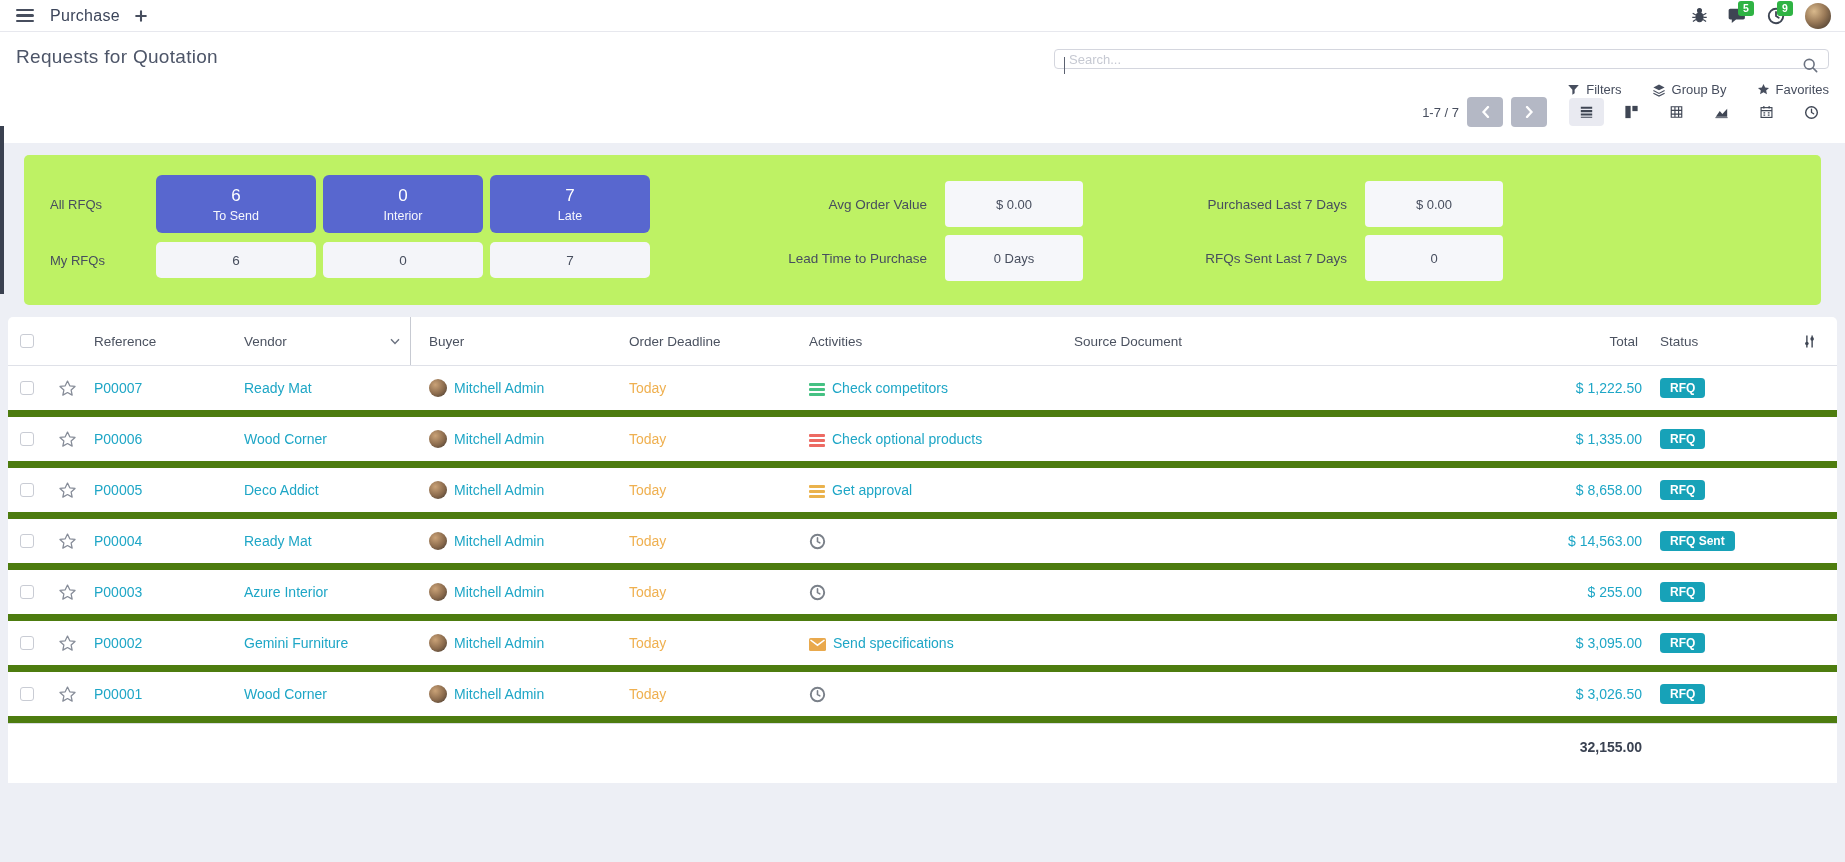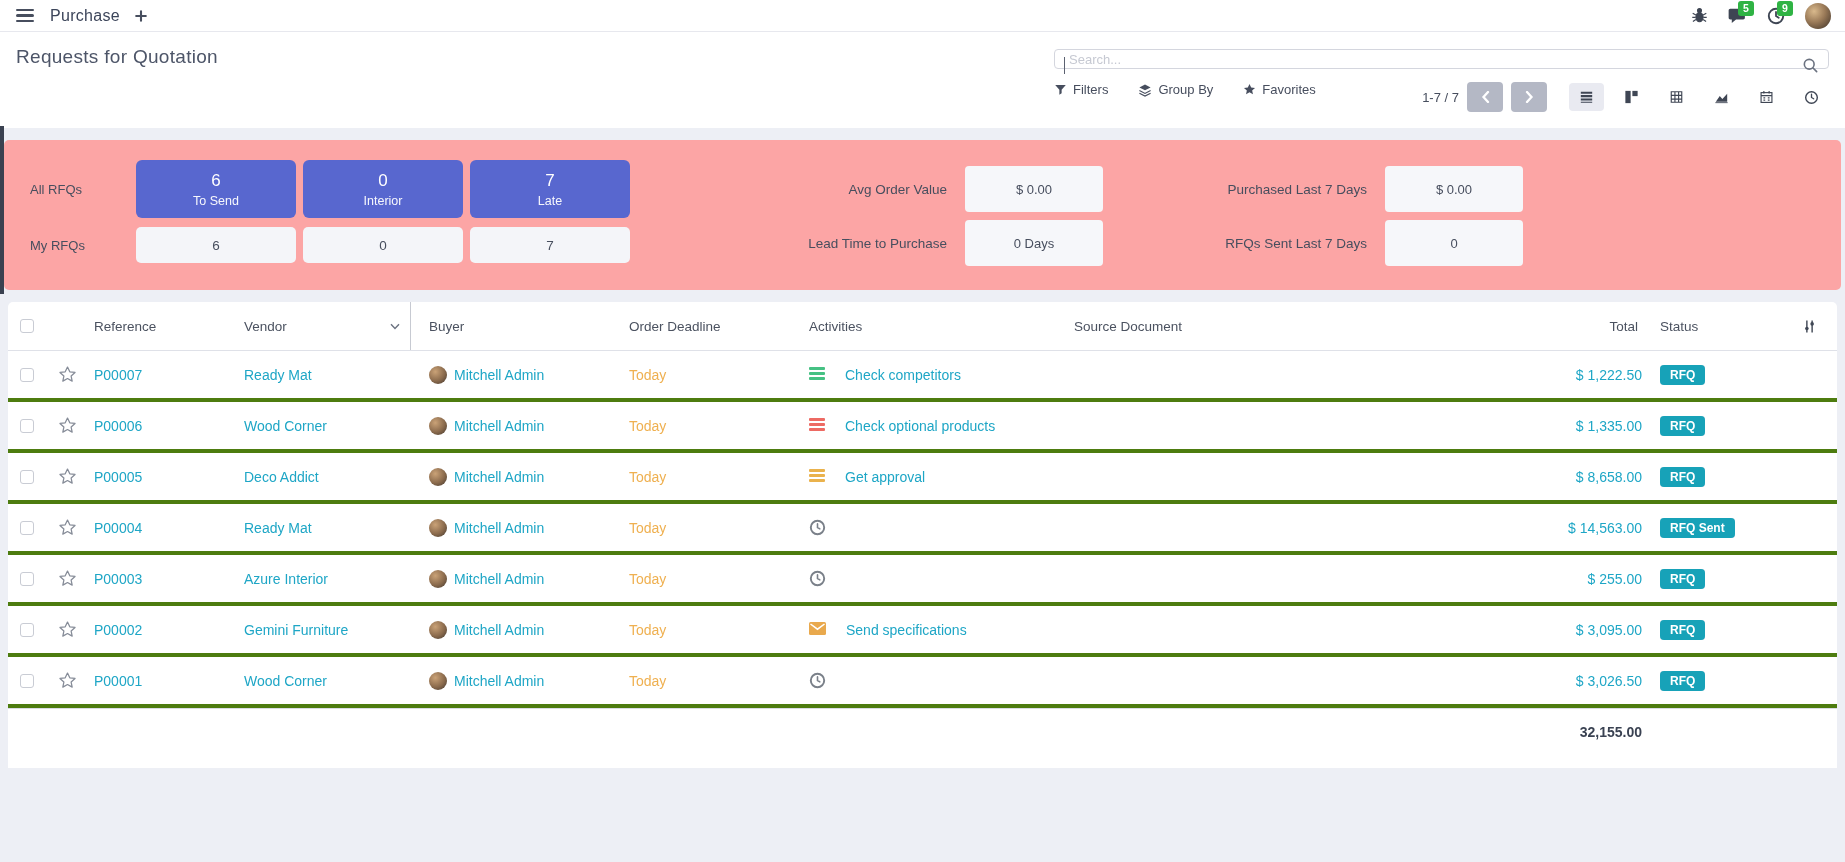--- a/index.html
+++ b/index.html
@@ -39,63 +39,63 @@
   .cp-title{ font-size:19px; color:#4d5568; letter-spacing:.3px; }
   .cp-buttons{ margin-top:15px; display:flex; gap:7px; }
   .btn-create{ background:var(--indigo); color:#fff; border:none; font-size:12px; font-weight:bold; letter-spacing:.6px; padding:9px 19px; border-radius:3px; cursor:pointer; font-family:inherit; }
   .btn-export{ background:#6d747f; border:none; padding:8px 13px; border-radius:3px; cursor:pointer; display:inline-flex; align-items:center; }
   .cp-right{ width:775px; display:flex; flex-direction:column; gap:13px; padding-top:3px; }
   .search-box{ position:relative; }
   .search-input{ width:100%; height:20px; border:1px solid #d4d6de; border-radius:4px; padding:0 34px 0 14px; font-size:13px; font-family:inherit; color:#474e5e; outline:none; }
   .search-input::placeholder{ color:#c6c9d2; }
   .fake-caret{ position:absolute; left:10px; top:8px; width:1px; height:17px; background:#5b6170; }
   .search-mag{ position:absolute; right:10px; top:8px; color:#6b7280; }
-  .cp-controls{ display:flex; align-items:flex-start; justify-content:space-between; }
+  .cp-controls{ display:flex; align-items:flex-end; justify-content:space-between;flex-direction:column; }
   .facet-group{ display:flex; align-items:center; gap:30px; }
   .facet{ display:flex; align-items:center; gap:6px; font-size:13px; color:#474e5e; cursor:pointer; }
   .pager-views{ display:flex; align-items:center; gap:22px; }
   .pager{ display:flex; align-items:center; gap:8px; }
   .pager-text{ font-size:13px; color:#474e5e; }
   .pager-btn{ width:36px; height:30px; border:none; border-radius:4px; background:#b4b8c5; color:#fff; display:inline-flex; align-items:center; justify-content:center; cursor:pointer; }
   .view-switcher{ display:flex; align-items:center; gap:10px; }
   .view-btn{ padding:7px 10px; border-radius:4px; display:inline-flex; color:#3f4654; cursor:pointer; }
   .view-btn.active{ background:#e9eaf1; }
 
   
-  .dashboard{ background:#fca5a5; margin:12px 4px 0; border-radius:5px; padding:20px 26px 18px; display:flex; justify-content:space-between; }
+  .dashboard{ background:#bef264; margin:12px 24px 0; border-radius:5px; padding:20px 26px 18px; display:flex; justify-content:space-between; }
   .dash-row{ display:flex; align-items:center; margin-bottom:9px; }
   .dash-label{ width:106px; font-size:13px; color:#474e5e; cursor:pointer; }
   .tiles{ display:flex; gap:7px; }
   .tile-top{ width:160px; height:58px; background:var(--indigo); border-radius:6px; color:#fff; display:flex; flex-direction:column; align-items:center; justify-content:center; gap:3px; cursor:pointer; }
   .tile-top .cnt{ font-size:17px; }
   .tile-top .lbl{ font-size:12.5px; opacity:.95; }
   .tile-bottom{ width:160px; height:36px; background:#f4f5f9; border-radius:5px; display:flex; align-items:center; justify-content:center; font-size:13.5px; color:#474e5e; cursor:pointer; }
   .kpi-grid{ display:grid; grid-template-columns:auto auto; column-gap:56px; row-gap:8px; margin-right:292px; align-content:center; }
   .kpi{ display:flex; align-items:center; }
   .kpi-label{ width:208px; text-align:right; font-size:13.5px; color:#474e5e; margin-right:18px; }
   .kpi-value{ width:138px; height:46px; background:#f6f7fa; border-radius:4px; display:flex; align-items:center; justify-content:center; font-size:13px; color:#474e5e; }
 
   
   .table-panel{ background:#fff; margin:12px 8px 0; border-radius:5px 5px 0 0; padding-bottom:14px; }
   .grid-row{ display:grid; grid-template-columns:var(--cols); align-items:center; }
   .thead{ height:49px; font-size:13.5px; color:#4b5260; border-bottom:1px solid #dfe1e8; }
   .th{ padding-right:8px; }
   .th-vendor{ display:flex; align-items:center; justify-content:space-between; border-right:1px solid #c7cad2; height:100%; padding-right:10px; margin-right:18px; }
   .th-total{ text-align:right; }
   .th-end{ display:flex; justify-content:center; color:#3f4654; cursor:pointer; }
-  .trow{ height:51px; border-bottom:4px solid #4d7c0f; font-size:14px; }
+  .trow{ height:51px; border-bottom:7px solid #4d7c0f; font-size:14px; }
   .cell-center{ display:flex; justify-content:flex-start; padding-left:12px; }
   .checkbox{ width:14px; height:14px; border:1px solid #c9ccd4; border-radius:3px; background:#fff; cursor:pointer; }
   .star-btn{ color:#868c98; cursor:pointer; display:inline-flex; padding-left:8px; }
   .link{ color:var(--teal-link); cursor:pointer; }
   .buyer-cell{ display:flex; align-items:center; gap:7px; }
   .mini-avatar{ width:18px; height:18px; border-radius:50%; flex:0 0 auto;
     background: radial-gradient(circle at 35% 32%, #caa277 0%, #8a6a4c 55%, #4e4034 90%); }
   .deadline{ color:var(--orange); }
-  .activity-cell{ display:flex; align-items:flex-start; gap:20px; }
+  .activity-cell{ display:flex; align-items:flex-end; gap:7px; }
   .act-list{ width:16px; height:13px; display:flex; flex-direction:column; justify-content:space-between; flex:0 0 auto; }
   .act-list i{ display:block; height:3px; border-radius:1px; }
   .total-cell{ text-align:right; color:var(--teal-link); padding-right:4px; }
   .status-cell{ padding-left:14px; }
   .status-badge{ display:inline-block; background:#e2e4e9; border-radius:3px; }
   .status-pill{ display:inline-block; background:var(--teal-badge); color:#fff; font-size:12px; font-weight:bold; padding:3px 10px; border-radius:4px; }
   .tfoot{ height:46px; border-top:1px solid #d9dce3; font-size:14px; }
   .tfoot .total-cell{ color:#3a4252; font-weight:bold; }
 
   .left-artifact{ position:absolute; left:0; top:126px; width:4px; height:168px; background:#3a4150; }

